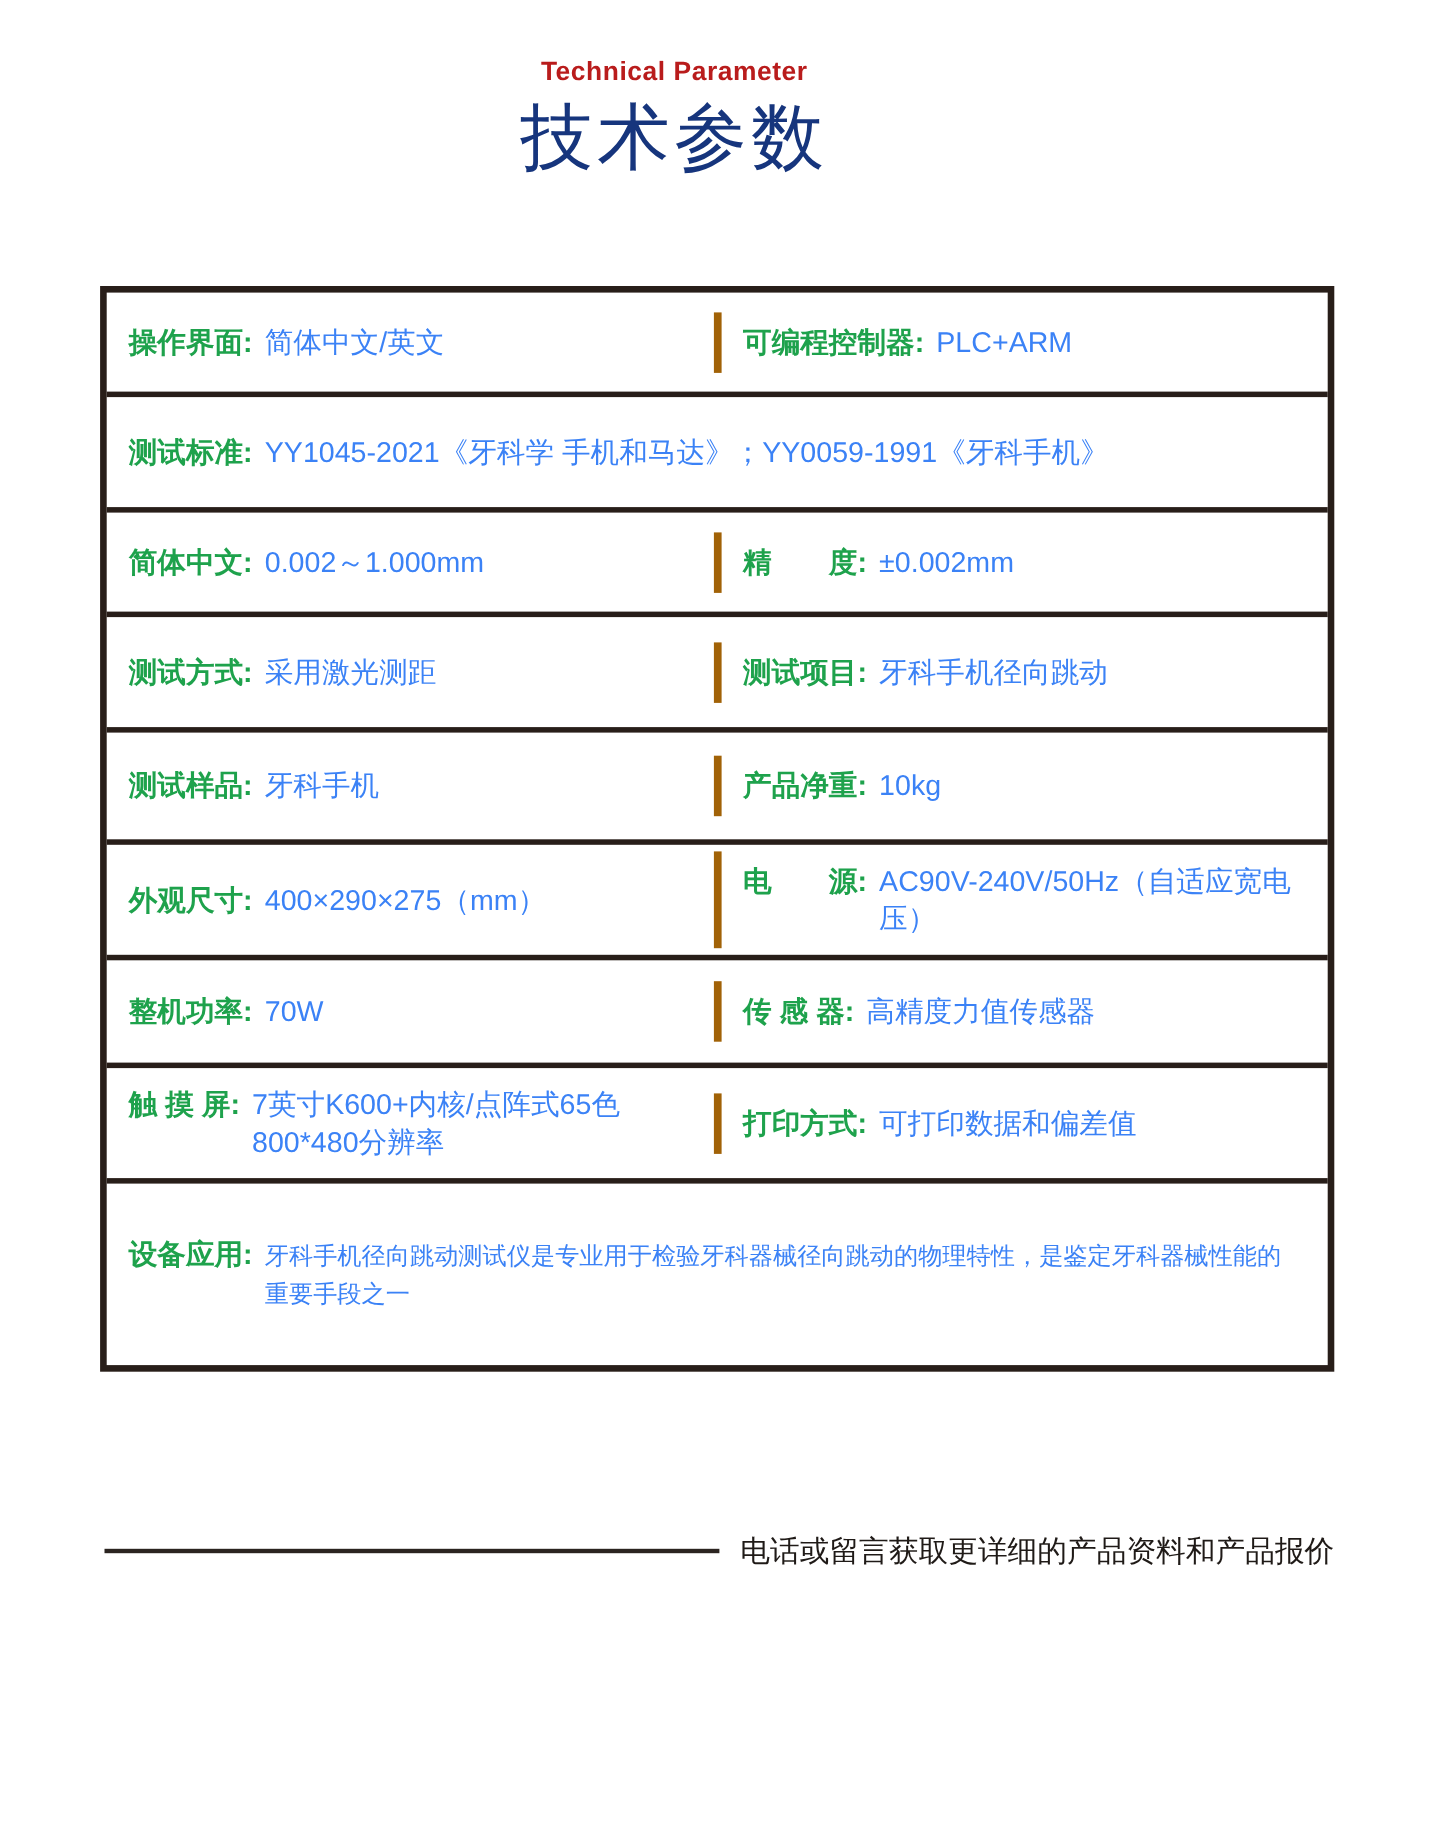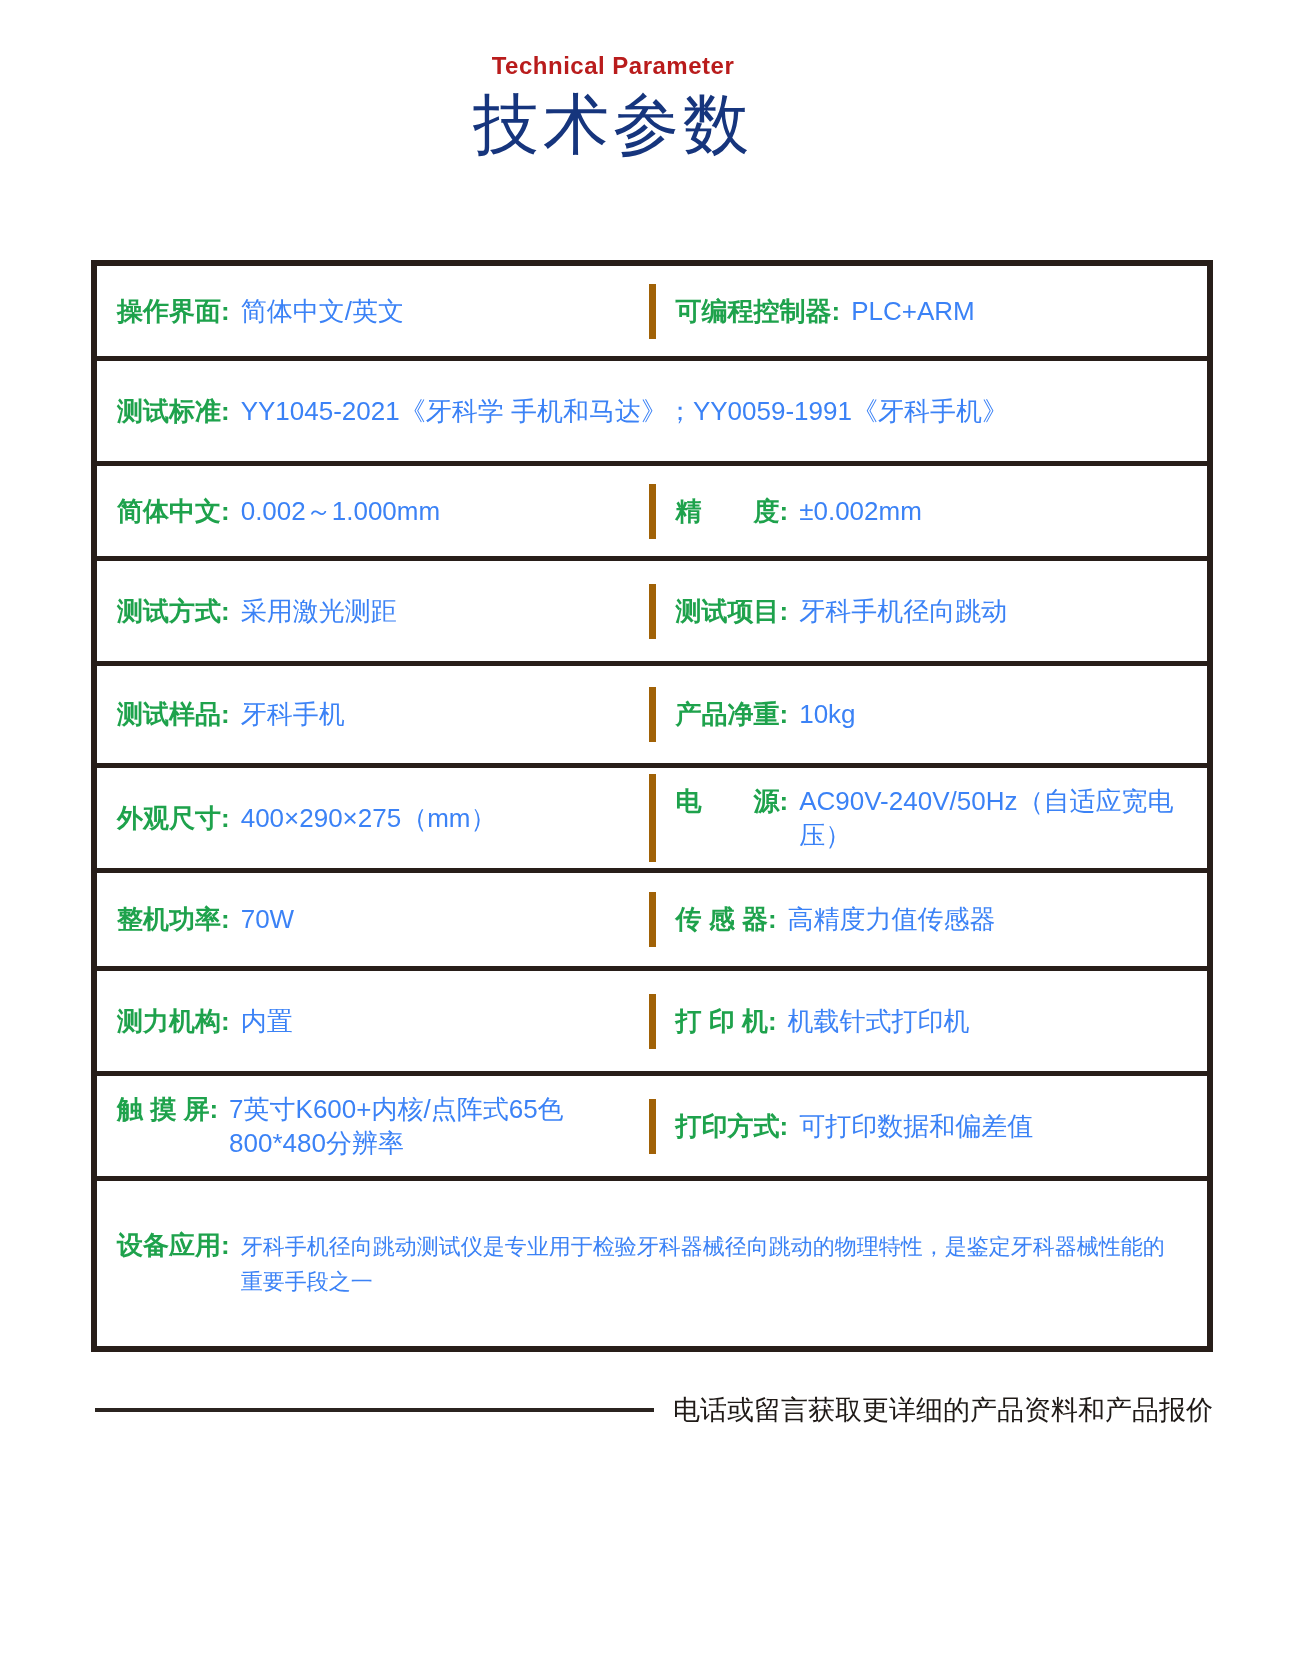--- a/index.html
+++ b/index.html
@@ -140,34 +140,20 @@
       </div>
     </div>
     <div class="cell">
       <div class="pair">
         <span class="lbl">传 感 器:</span>
         <span class="val">高精度力值传感器</span>
       </div>
     </div>
   </div>
 
-  <div class="row" style="height:100px">
-    <div class="cell">
-      <div class="pair">
-        <span class="lbl">测力机构:</span>
-        <span class="val">内置</span>
-      </div>
-    </div>
-    <div class="cell">
-      <div class="pair">
-        <span class="lbl">打 印 机:</span>
-        <span class="val">机载针式打印机</span>
-      </div>
-    </div>
-  </div>
 
   <div class="row" style="height:100px">
     <div class="cell">
       <div class="pair">
         <span class="lbl">触 摸 屏:</span>
         <span class="val">7英寸K600+内核/点阵式65色
 800*480分辨率</span>
       </div>
     </div>
     <div class="cell">

